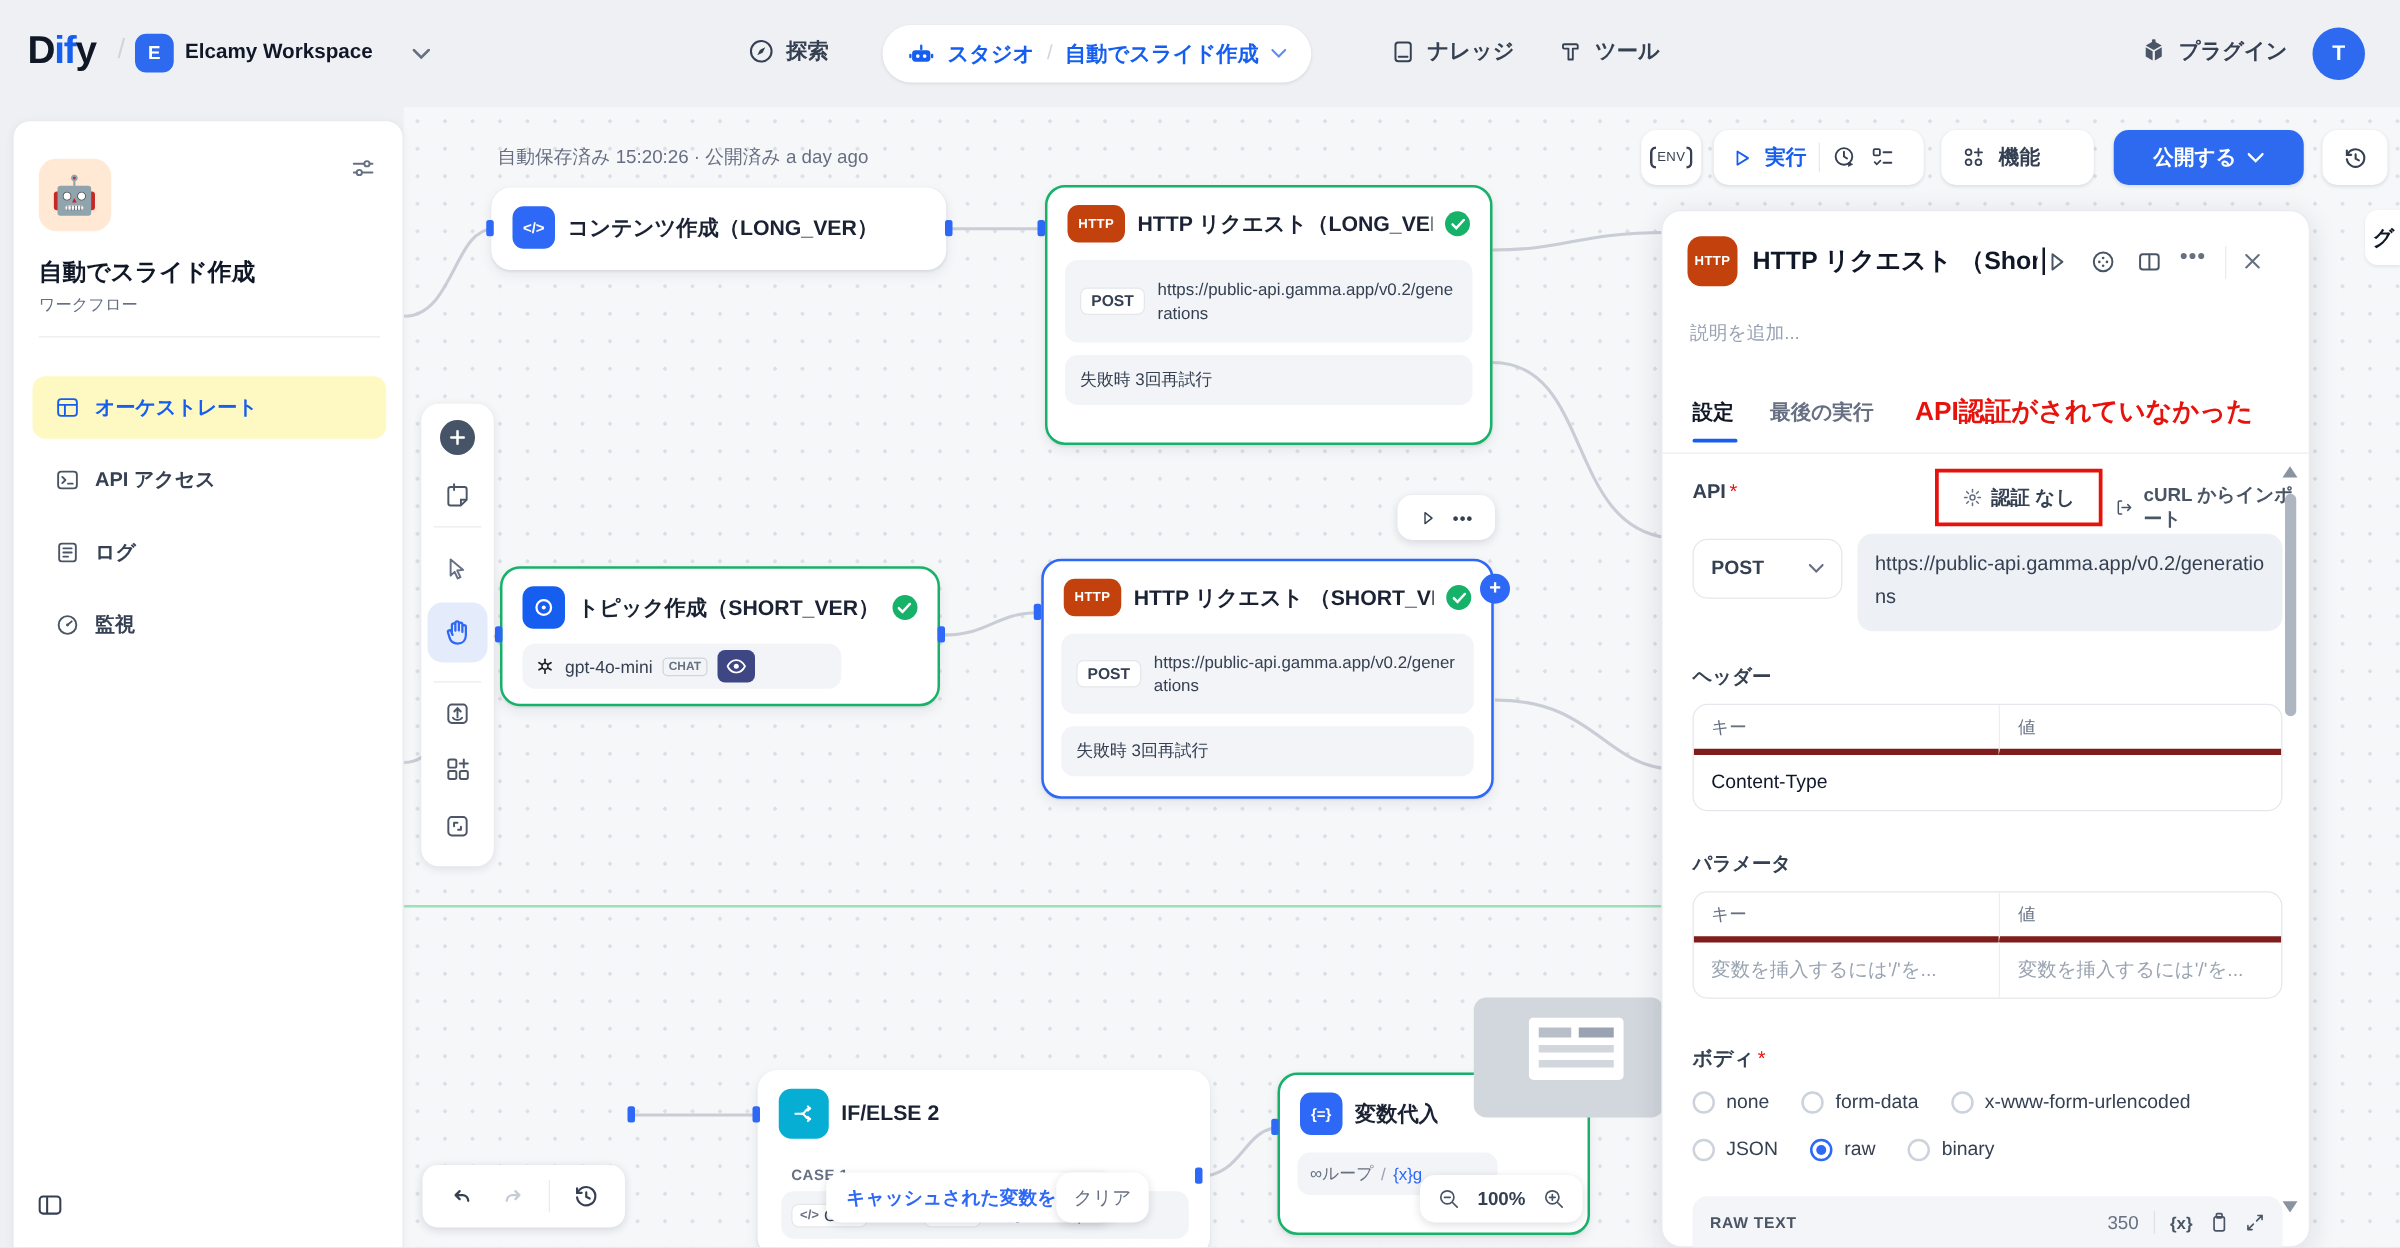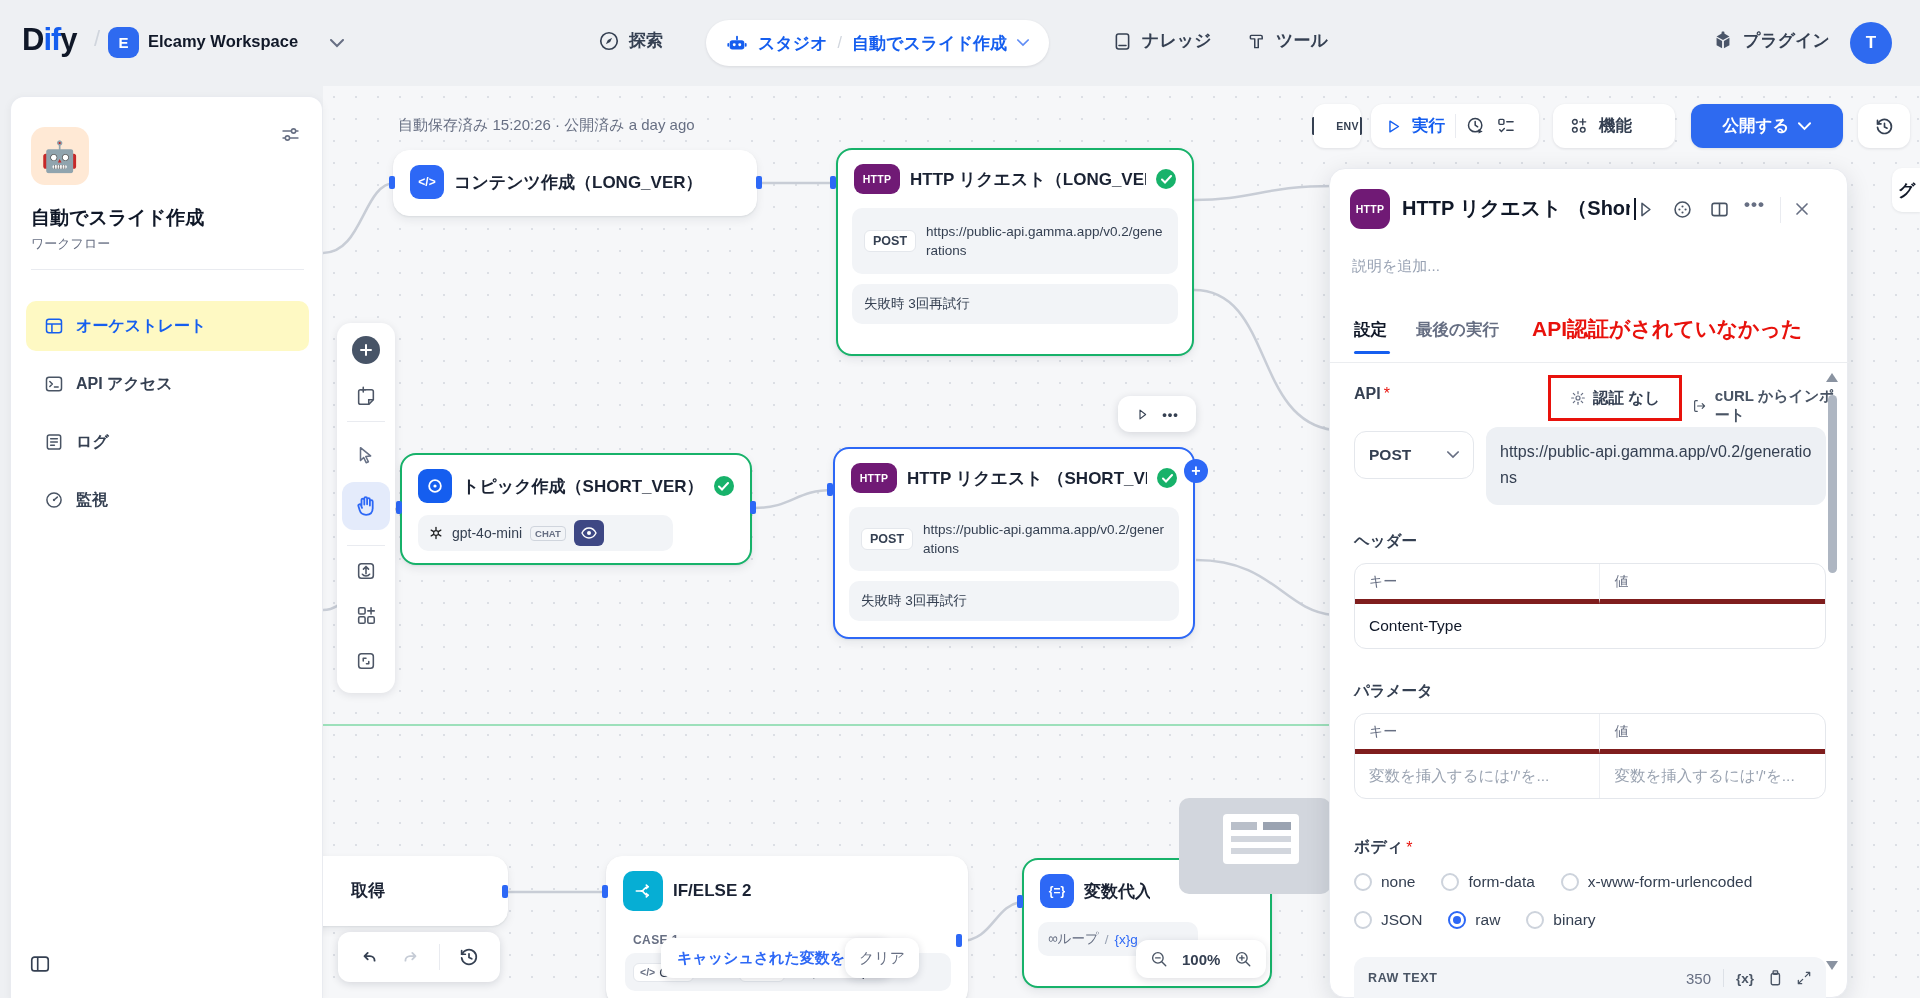--- a/index.html
+++ b/index.html
@@ -27,21 +27,21 @@
   .menu-item.active { background:#fef9c3; color:#155eef; }
 
   
   .canvas { left:323px; top:86px; width:1597px; height:912px; background:#f6f7f9;
     background-image:radial-gradient(circle,#dcdfe5 1.4px,transparent 1.4px); background-size:22px 22px; overflow:hidden; }
   .node { position:absolute; background:#fff; border:1.5px solid #fff; border-radius:16px;
     box-shadow:0 1px 2px rgba(16,24,40,.07),0 4px 10px rgba(16,24,40,.07); z-index:5; }
   .node-hd { display:flex; align-items:center; gap:10px; padding:14px 16px 10px 16px; }
   .n-title { font-size:17px; font-weight:700; color:#1a2233; white-space:nowrap; }
   .ico-sq { width:34px; height:34px; border-radius:9px; display:flex; align-items:center; justify-content:center; flex:0 0 auto; color:#fff; font-weight:800; }
-  .http-badge { width:46px; height:30px; border-radius:9px; background:#701a75; color:#fff; font-size:10.5px; font-weight:800; display:flex; align-items:center; justify-content:center; flex:0 0 auto; letter-spacing:.3px; }
+  .http-badge { width:46px; height:30px; border-radius:9px; background:#c2410c; color:#fff; font-size:10.5px; font-weight:800; display:flex; align-items:center; justify-content:center; flex:0 0 auto; letter-spacing:.3px; }
   .grey-row { position:absolute; background:#f2f4f7; border-radius:10px; font-size:13.5px; color:#354052; }
   .post-chip { background:#fff; border:1px solid #e4e7ec; border-radius:6px; font-size:12.5px; font-weight:800; color:#354052; padding:3px 8px; }
   .chk { width:20px; height:20px; border-radius:50%; background:#17b26a; display:flex; align-items:center; justify-content:center; flex:0 0 auto; }
   .mini-chip { background:#fff; border:1px solid #e4e7ec; border-radius:6px; padding:1px 6px; display:flex; align-items:center; gap:4px; font-size:13px; color:#354052; white-space:nowrap; }
   .stub { position:absolute; width:6px; height:13px; background:#2d68f6; border-radius:2px; z-index:6; }
   .wpill { position:absolute; background:#fff; border-radius:12px; box-shadow:0 2px 8px rgba(16,24,40,.14); z-index:9; display:flex; align-items:center; justify-content:center; }
 
   
   .tb-pill { position:absolute; top:104px; height:44px; background:#fff; border-radius:12px; box-shadow:0 1px 3px rgba(16,24,40,.1); display:flex; align-items:center; z-index:40; }
   .env-br { display:inline-block; width:5px; height:18px; border:2px solid #354052; }
@@ -236,23 +236,20 @@
 
     <div class="wpill" style="left:795px;top:310px;width:78px;height:36px;gap:12px;">
       <svg width="15" height="15" viewBox="0 0 24 24">
           <path d="M8 5 L17 12 L8 19 Z" stroke="#354052" stroke-width="1.8" fill="none" stroke-linejoin="round"></path>
         </svg>
       <span style="font-size:13px;color:#354052;letter-spacing:1px;font-weight:700;">•••</span>
     </div>
 
     <div class="abs" style="left:861px;top:373px;width:24px;height:24px;border-radius:50%;background:#2d68f6;color:#fff;font-size:16px;font-weight:700;display:flex;align-items:center;justify-content:center;z-index:7;">+</div>
 
-    <div class="node clip" style="left:-71px;top:770px;width:256px;height:70px;">
-      <div class="n-title" style="padding:22px 0 0 98px;">取得</div>
-    </div>
 
     <div class="node" style="left:283px;top:770px;width:362px;height:150px;">
       <div class="node-hd">
         <div class="ico-sq" style="background:#06aed4;width:40px;height:40px;border-radius:10px;">
             <svg width="20" height="20" viewBox="0 0 24 24">
               <g stroke="#fff" stroke-width="2" fill="none" stroke-linecap="round">
                 <path d="M4 12 H10"></path>
                 <path d="M10 12 C14 12 13 7 18 7"></path>
                 <path d="M10 12 C14 12 13 17 18 17"></path>
                 <path d="M16 5 L18 7 L16 9"></path>
@@ -378,21 +375,21 @@
       <svg width="22" height="22" viewBox="0 0 24 24">
           <path d="M4.5 9 a8 8 0 1 1 -0.5 4" stroke="#354052" stroke-width="1.9" fill="none" stroke-linecap="round"></path>
           <path d="M4 5 V9 H8" stroke="#354052" stroke-width="1.9" fill="none" stroke-linecap="round"></path>
           <path d="M12 8.5 V12.5 L15 14" stroke="#354052" stroke-width="1.9" fill="none" stroke-linecap="round"></path>
         </svg>
     </div>
   </div>
 
   <div class="tb-pill" style="left:1313px;width:48px;justify-content:center;">
     <span class="env-br" style="border-right:none;border-radius:5px 0 0 5px;"></span>
-    <span style="font-size:10.5px;font-weight:700;color:#354052;letter-spacing:.3px;margin:12px 1px;padding-left:21px;">ENV</span>
+    <span style="font-size:10.5px;font-weight:400;color:#354052;letter-spacing:.3px;margin:12px 1px;">ENV</span>
     <span class="env-br" style="border-left:none;border-radius:0 5px 5px 0;"></span>
   </div>
 
   <div class="tb-pill" style="left:1371px;width:168px;padding:0 14px;gap:10px;">
     <svg width="17" height="17" viewBox="0 0 24 24">
         <path d="M7 4.5 L19 12 L7 19.5 Z" stroke="#155eef" stroke-width="2" fill="none" stroke-linejoin="round"></path>
       </svg>
     <span style="font-size:16.5px;font-weight:700;color:#155eef;">実行</span>
     <div style="width:1px;height:24px;background:#e9ebf0;"></div>
     <svg width="20" height="20" viewBox="0 0 24 24">

